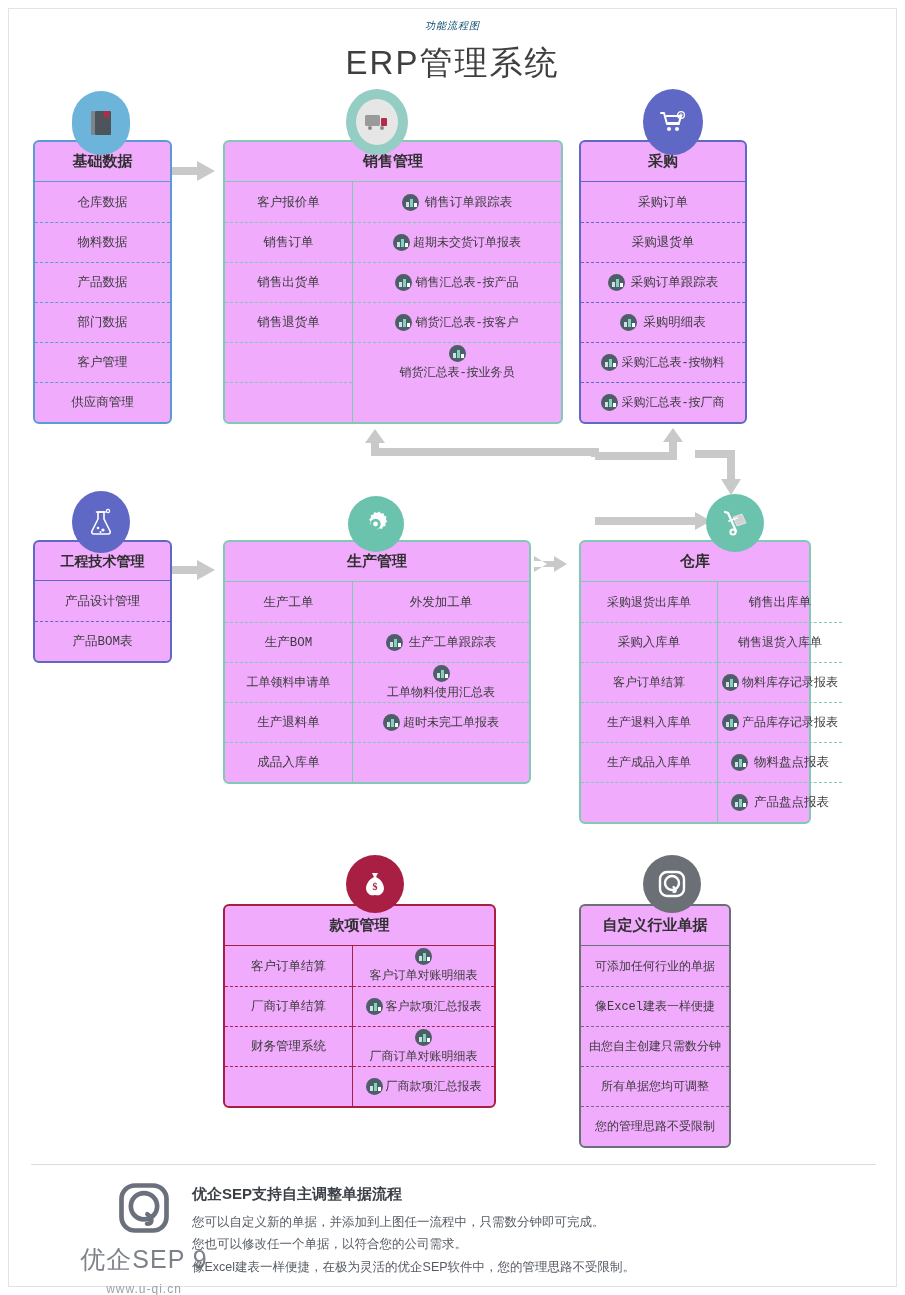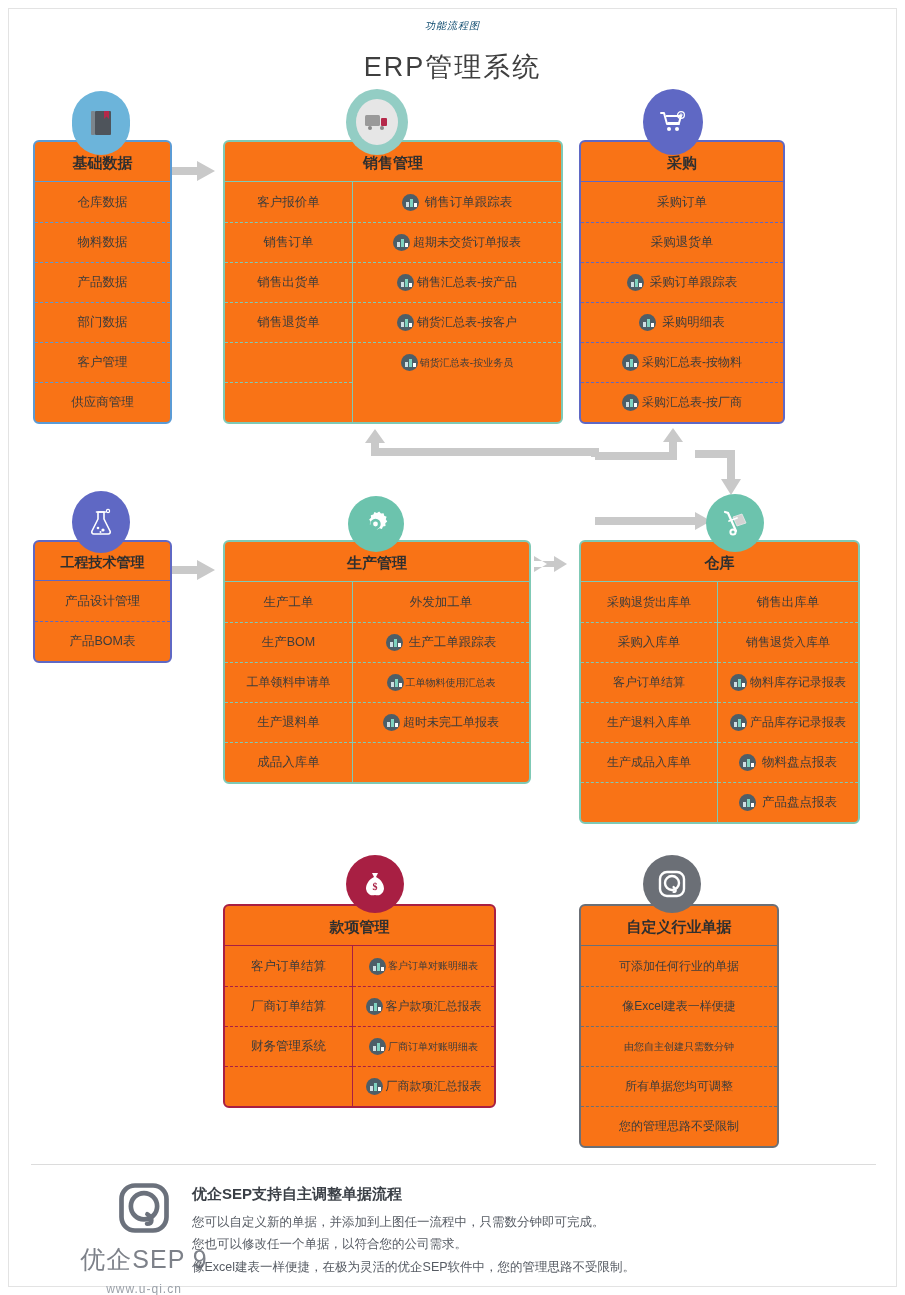--- a/index.html
+++ b/index.html
@@ -14,33 +14,34 @@
     position: absolute;
     left: 8px; top: 8px;
     width: 889px; height: 1279px;
     background: #fff;
     border: 1px solid #e3e3e3;
   }
 
   
   .hdr { text-align: center; padding-top: 10px; }
   .hdr-sub { font-size: 10px; color: #0c4a6e; letter-spacing: 1px; font-style: italic; }
-  .hdr-title { font-size: 27px; color: #3f3f3f; letter-spacing: 2px; margin-top: 16px; font-weight: 400; }
+  .hdr-title { font-size: 33px; color: #3f3f3f; letter-spacing: 2px; margin-top: 8px; font-weight: 400; }
 
   
   .canvas { position: absolute; left: 0; top: 0; width: 889px; height: 1279px; }
   svg.connectors { position: absolute; left: 0; top: 0; width: 889px; height: 1279px; pointer-events: none; }
 
   
   .module {
     position: absolute;
-    background: #f97316;
+    background: #f0abfc;
     border: 2px solid #8ec6d9;
     border-radius: 6px;
     z-index: 3;
+    font-family: Liberation Mono, monospace;
   }
   .module .mtitle {
     text-align: center;
     font-weight: bold;
     font-size: 15px;
     color: #2f2f2f;
     line-height: 1;
     padding: 13px 0 11px;
     border-bottom: 1px solid #8ec6d9;
   }
@@ -55,21 +56,21 @@
     display: flex;
     align-items: center;
     justify-content: center;
     gap: 6px;
     padding: 0 4px;
     white-space: nowrap;
   }
   .cell + .cell { border-top: 1px dashed #8ec6d9; }
   .cell.blank { color: transparent; }
   .cell.tight { font-size: 12px; gap: 3px; }
-  .cell.tighter { font-size: 10px; gap: 2px; }
+  .cell.tighter { font-size: 12px; gap: 2px; flex-direction: column; }
 
   
   .chip {
     width: 17px; height: 17px; border-radius: 50%;
     background: #4d5e68; flex: 0 0 auto;
     position: relative;
     display: inline-block;
   }
   .chip i {
     position: absolute; bottom: 4px; width: 3px; background: #7fd3c0; display:block;
@@ -302,21 +303,21 @@
                 <i class="b1"></i>
                 <i class="b2"></i>
                 <i class="b3"></i>
               </span>
             <span>销货汇总表-按业务员</span>
           </div>
         </div>
       </div>
     </div>
 
-    <div class="module t-purple" style="left:570px; top:131px; width:206px;">
+    <div class="module t-purple" style="left:570px; top:131px; width:168px;">
       <div class="mtitle">采购</div>
       <div class="rows">
         <div class="col">
           <div class="cell">采购订单</div>
           <div class="cell">采购退货单</div>
           <div class="cell">
             <span class="chip">
                 <i class="b1"></i>
                 <i class="b2"></i>
                 <i class="b3"></i>
@@ -395,21 +396,21 @@
                 <i class="b2"></i>
                 <i class="b3"></i>
               </span>
             <span>超时未完工单报表</span>
           </div>
           <div class="cell blank">&nbsp;</div>
         </div>
       </div>
     </div>
 
-    <div class="module t-teal" style="left:570px; top:531px; width:281px;">
+    <div class="module t-teal" style="left:570px; top:531px; width:232px;">
       <div class="mtitle">仓库</div>
       <div class="rows">
         <div class="col" style="flex:0 0 136px;">
           <div class="cell tight">采购退货出库单</div>
           <div class="cell">采购入库单</div>
           <div class="cell tight">客户订单结算</div>
           <div class="cell tight">生产退料入库单</div>
           <div class="cell tight">生产成品入库单</div>
           <div class="cell blank">&nbsp;</div>
         </div>
@@ -491,21 +492,21 @@
                 <i class="b1"></i>
                 <i class="b2"></i>
                 <i class="b3"></i>
               </span>
             <span>厂商款项汇总报表</span>
           </div>
         </div>
       </div>
     </div>
 
-    <div class="module t-gray" style="left:570px; top:895px; width:200px;">
+    <div class="module t-gray" style="left:570px; top:895px; width:152px;">
       <div class="mtitle">自定义行业单据</div>
       <div class="rows">
         <div class="col">
           <div class="cell tight">可添加任何行业的单据</div>
           <div class="cell tight">像Excel建表一样便捷</div>
           <div class="cell tighter">由您自主创建只需数分钟</div>
           <div class="cell tight">所有单据您均可调整</div>
           <div class="cell tight">您的管理思路不受限制</div>
         </div>
       </div>

